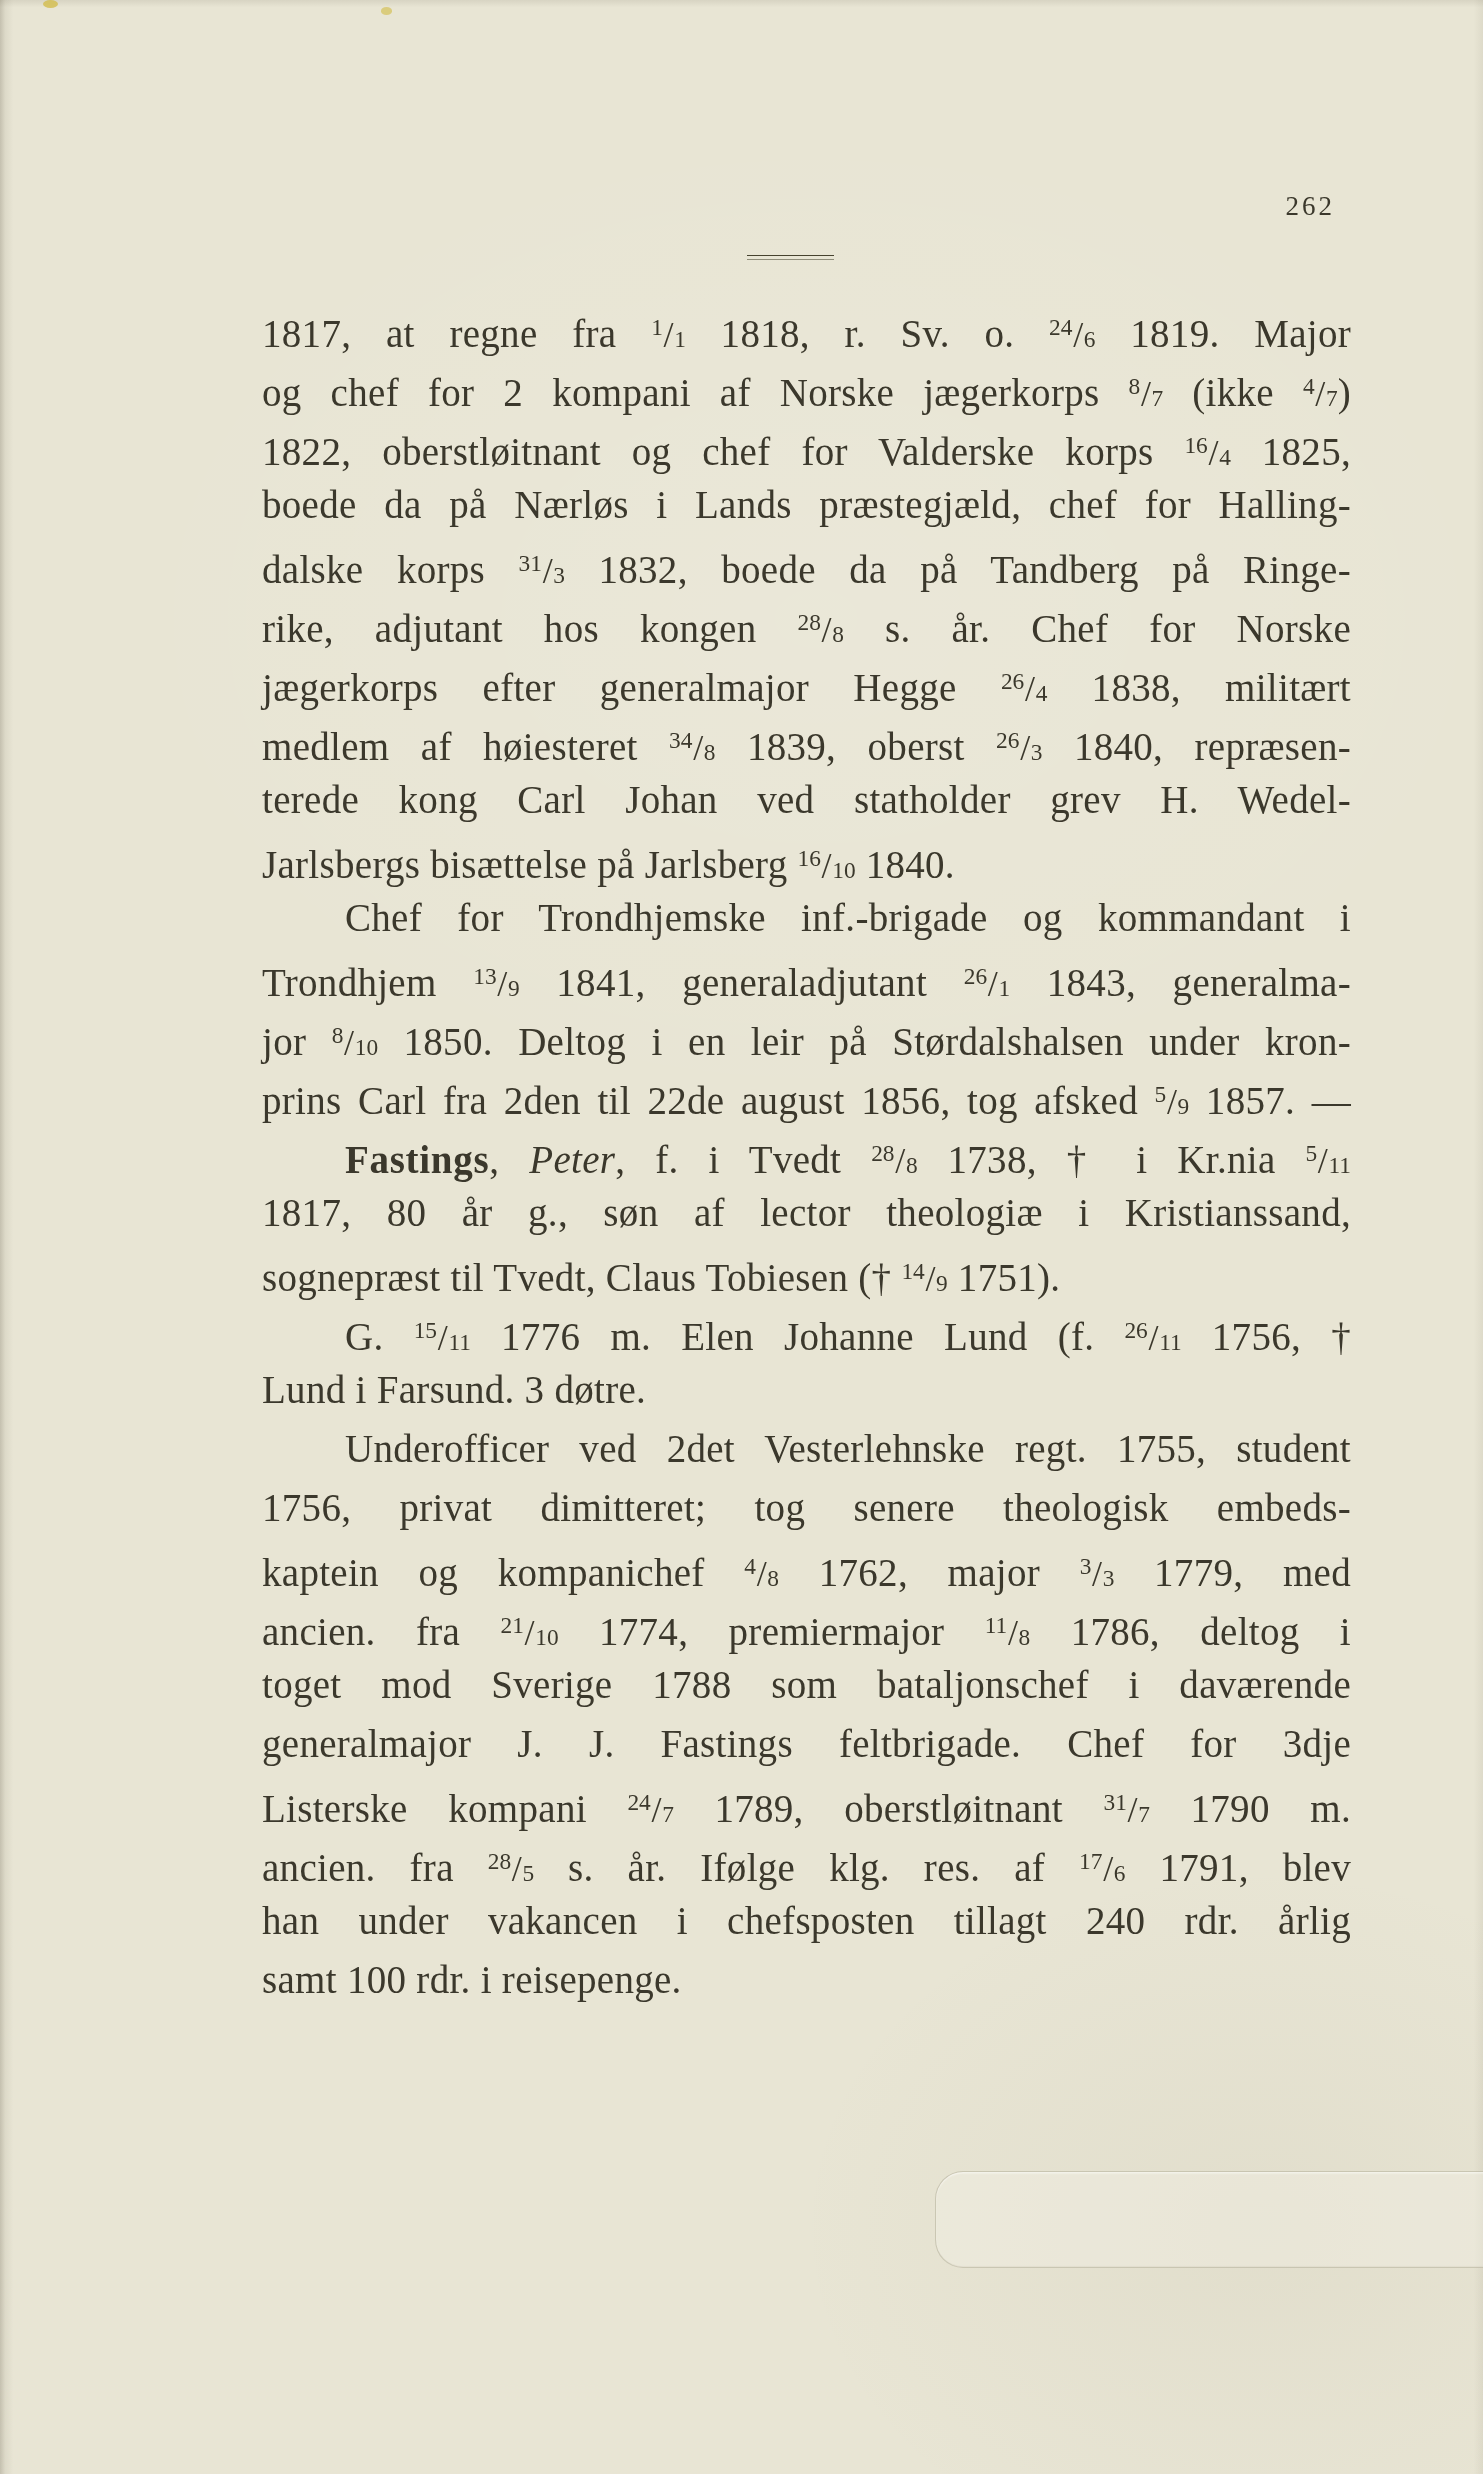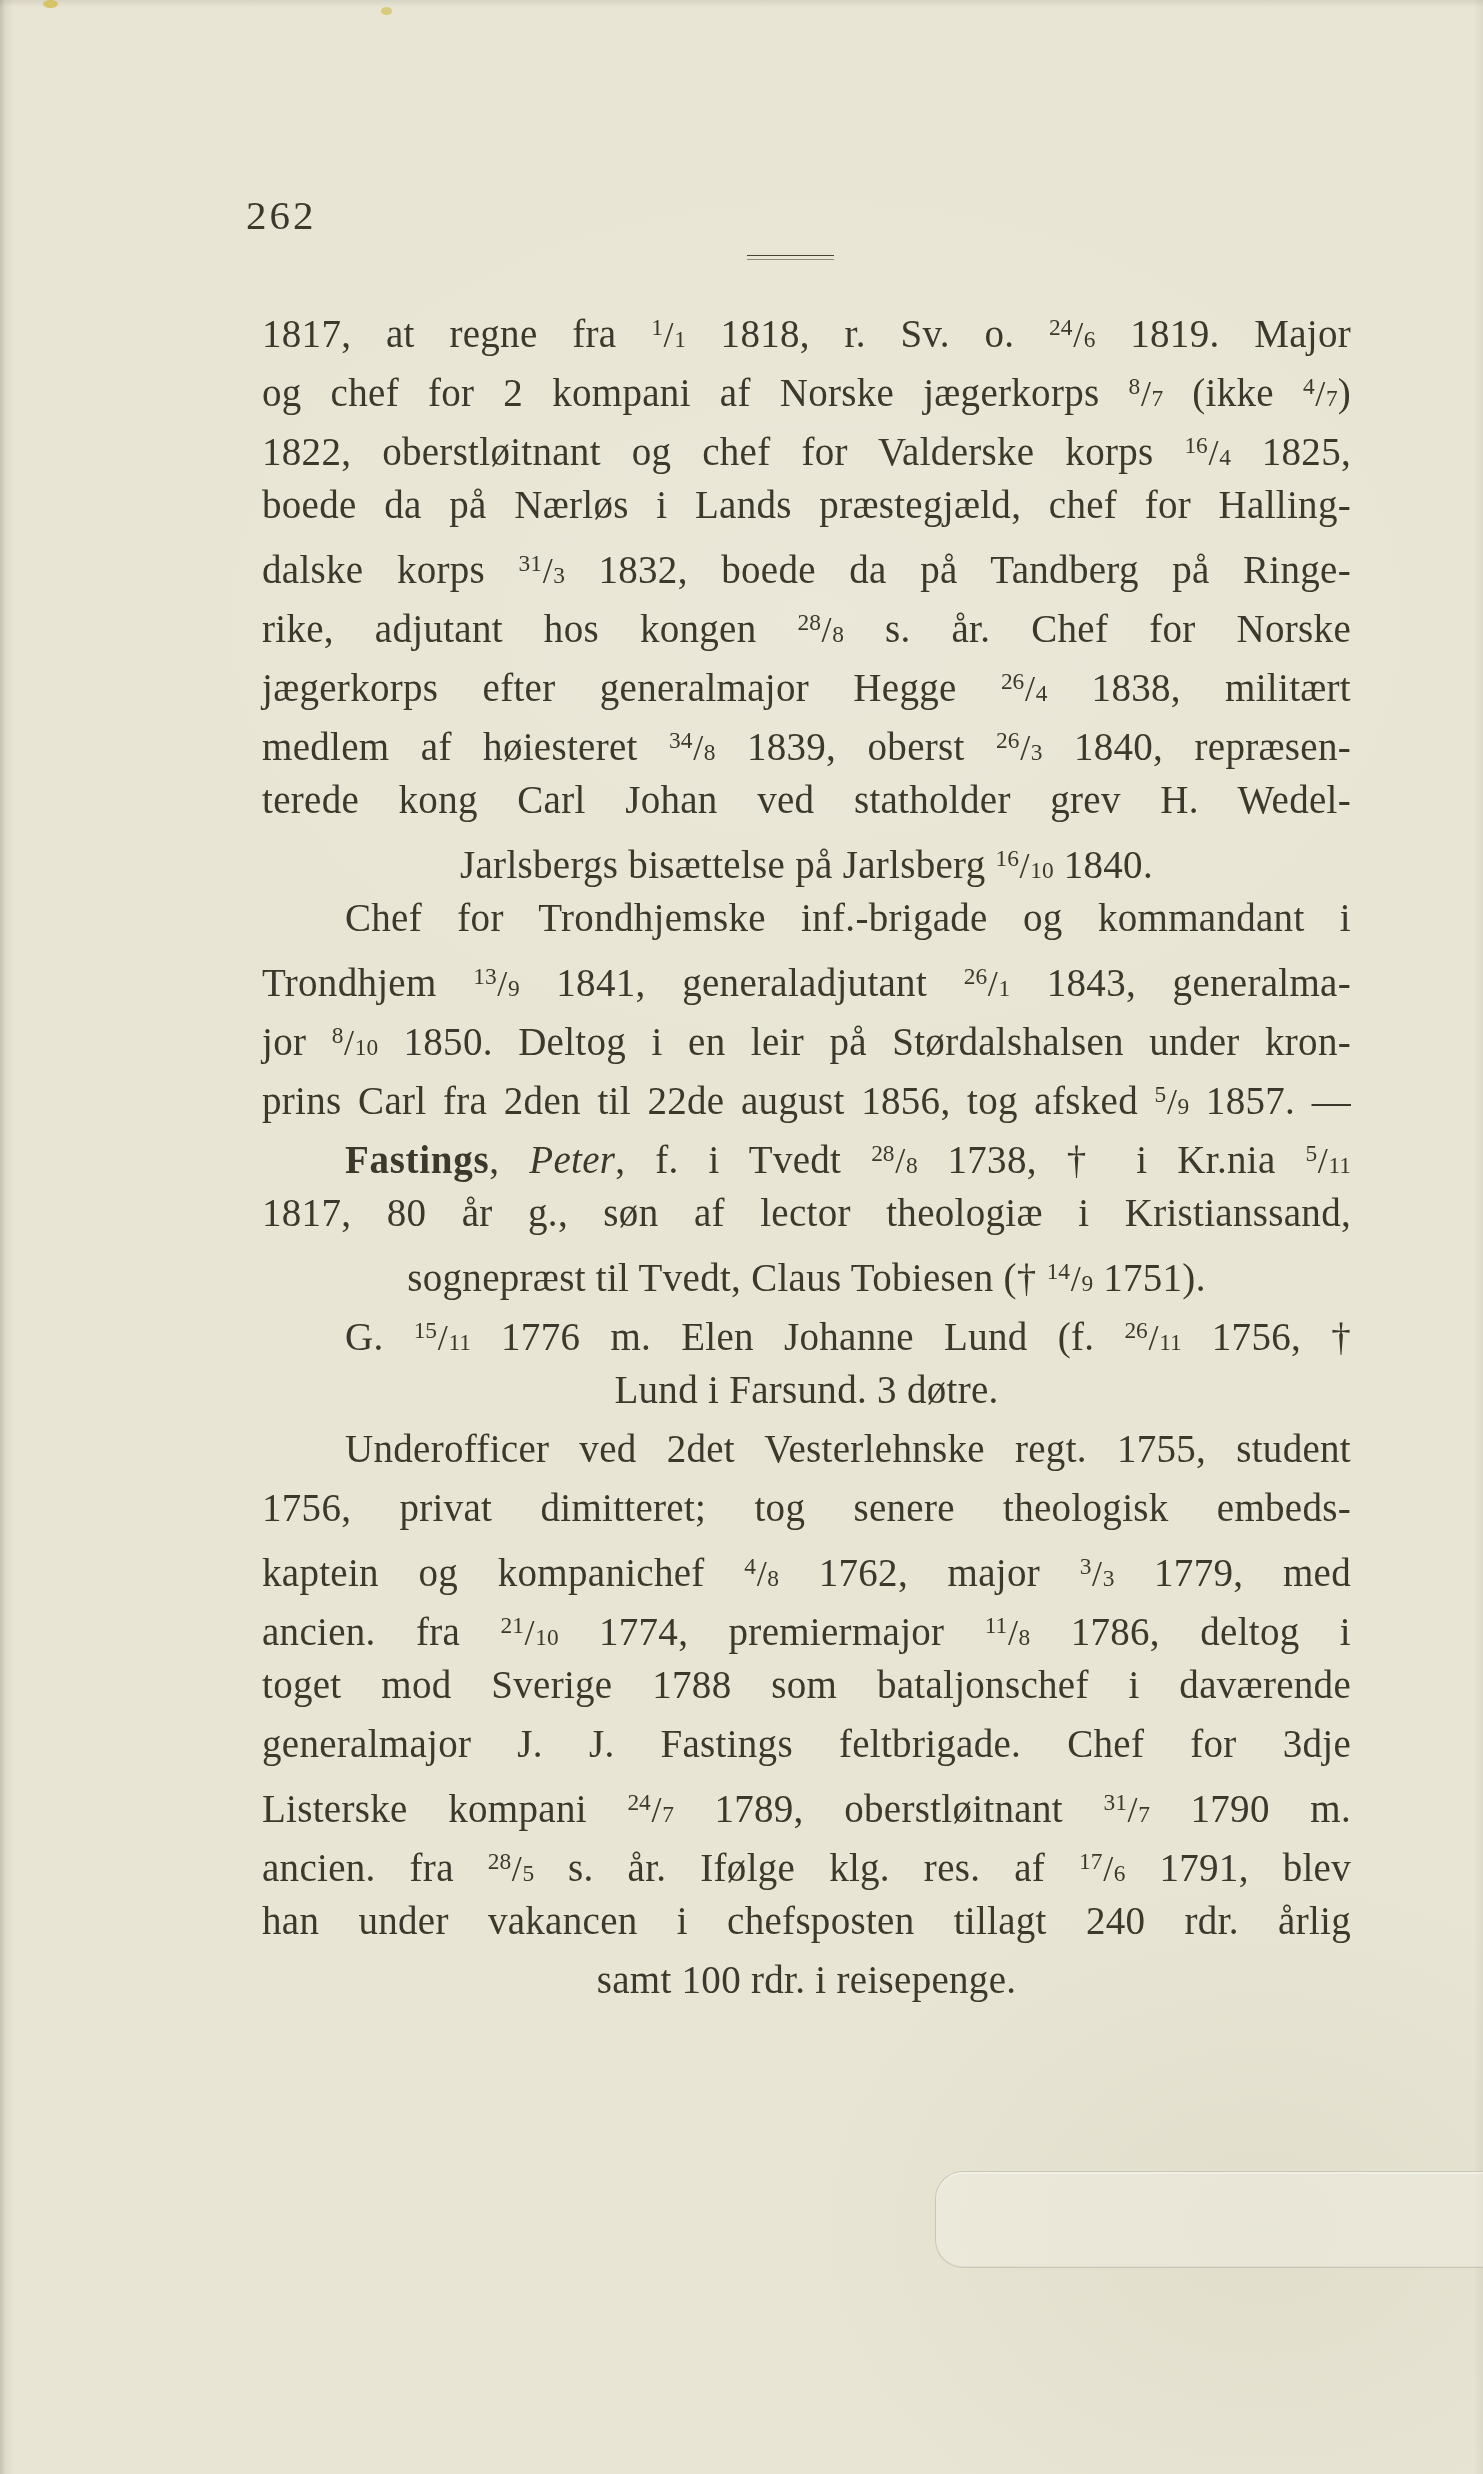--- a/index.html
+++ b/index.html
@@ -16,32 +16,32 @@
       radial-gradient(ellipse 666px 518px at 85% 90%, rgba(120,110,80,0.06), rgba(0,0,0,0) 70%),
       linear-gradient(90deg, rgba(70,62,44,0.22) 0px, rgba(70,62,44,0.07) 5.2px, rgba(0,0,0,0) 13.3px),
       linear-gradient(180deg, rgba(70,62,44,0.10) 0px, rgba(0,0,0,0) 7.4px),
       linear-gradient(270deg, rgba(70,62,44,0.07) 0px, rgba(0,0,0,0) 10.4px),
       #e8e5d4;
     color: #3b382c;
   }
   .speck { position: absolute; border-radius: 50%; }
   .page-number {
     position: absolute; top: 191px; left: 246px; width: 1089px;
-    text-align: left; font-size: 41px; letter-spacing: 3px;
+    text-align: right; font-size: 27px; letter-spacing: 3px;
   }
   .pn-rule {
     position: absolute; top: 255px; left: 747px; width: 87px; height: 3px;
     border-top: 1.5px solid #46432f; border-bottom: 0.7px solid rgba(70,67,47,0.55);
   }
   .text-body {
     position: absolute; top: 298px; left: 262px; width: 1089px;
     font-size: 39px; letter-spacing: 0.3px; color: #3b382c;
   }
   .para { margin: 0; }
-  .line { height: 59px; line-height: 59px; text-align: center; white-space: normal; }
+  .line { height: 59px; line-height: 59px; text-align: left; white-space: normal; }
   .line.just { text-align: justify; text-align-last: justify; }
   .para.indent .line.first { text-indent: 83px; }
   .bold { font-weight: bold; letter-spacing: 0.7px; }
   .ital { font-style: italic; }
   .fr { white-space: nowrap; letter-spacing: 0; }
   .fr .n { font-size: 0.60em; vertical-align: 0.52em; }
   .fr .sl { font-size: 0.92em; margin: 0 0.7px; }
   .fr .d { font-size: 0.60em; vertical-align: 0.02em; }
   .emboss {
     position: absolute; left: 935px; top: 2171px; width: 562px; height: 95px;

